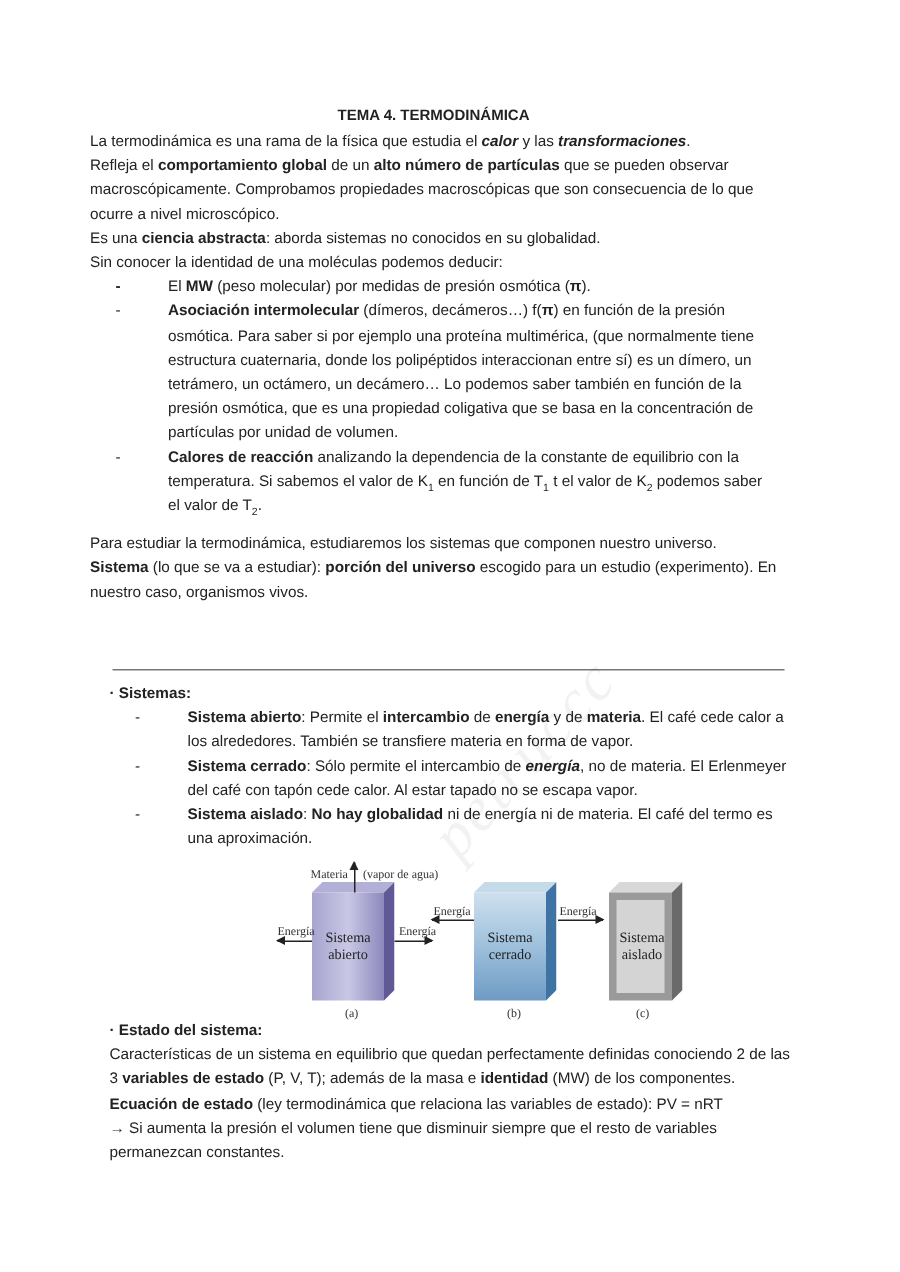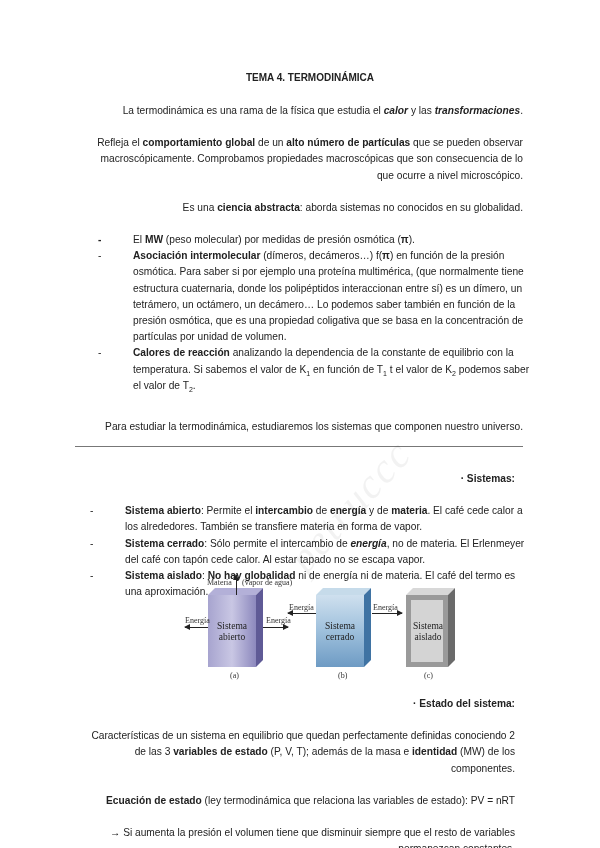--- a/index.html
+++ b/index.html
@@ -3,23 +3,23 @@
   <meta charset="utf-8">
   <style>
     html, body { margin: 0; padding: 0; background: #ffffff; }
     body {
       width: 600px; height: 848px; position: relative; overflow: hidden;
       font-family: "Liberation Sans", sans-serif;
       color: #222222;
       font-size: 10.2px;
       line-height: 16.2px;
     }
-    .page { position: absolute; left: 81px; top: 70px; width: 458px; }
+    .page { position: absolute; left: 60px; top: 70px; width: 458px; }
     .title { text-align: center; font-weight: bold; font-size: 10px; margin: 0; height: 17px; padding-top: 0; }
-    p { margin: 16px; text-align: right; }
+    p { margin: 0; }
     b { font-weight: bold; }
     i { font-style: italic; }
     ul.dash { list-style: none; margin: 0; padding: 0; }
     ul.dash li { position: relative; padding-left: 52px; }
     ul.dash li .bullet { position: absolute; left: 17px; top: 0; }
     .gap { height: 9px; }
     .rule { position: absolute; left: 75px; top: 446px; width: 448px; height: 0; border-top: 1px solid #777; }
     .sec2 { position: absolute; left: 73px; top: 455px; width: 458px; }
     .sec3 { position: absolute; left: 73px; top: 680px; width: 458px; }
     sub { font-size: 7px; line-height: 0; }
@@ -38,30 +38,32 @@
 
 <div class="page">
   <p class="title">TEMA 4. TERMODINÁMICA</p>
 
   <p><span>La termodinámica es una rama de la física que estudia el </span><b><i>calor</i></b><span> y las </span><b><i>transformaciones</i></b><span>.</span></p>
 
   <p><span>Refleja el </span><b>comportamiento global</b><span> de un </span><b>alto número de partículas</b><span> que se pueden observar macroscópicamente. Comprobamos propiedades macroscópicas que son consecuencia de lo que ocurre a nivel microscópico.</span></p>
 
   <p><span>Es una </span><b>ciencia abstracta</b><span>: aborda sistemas no conocidos en su globalidad.</span></p>
 
+  <p>Sin conocer la identidad de una moléculas podemos deducir:</p>
 
   <ul class="dash">
     <li><span class="bullet" style="font-weight:bold">-</span><span>El </span><b>MW</b><span> (peso molecular) por medidas de presión osmótica (</span><b>π</b><span>).</span></li>
     <li><span class="bullet">-</span><b>Asociación intermolecular</b><span> (dímeros, decámeros…) f(</span><b>π</b><span>) en función de la presión osmótica. Para saber si por ejemplo una proteína multimérica, (que normalmente tiene estructura cuaternaria, donde los polipéptidos interaccionan entre sí) es un dímero, un tetrámero, un octámero, un decámero… Lo podemos saber también en función de la presión osmótica, que es una propiedad coligativa que se basa en la concentración de partículas por unidad de volumen.</span></li>
     <li><span class="bullet">-</span><b>Calores de reacción</b><span> analizando la dependencia de la constante de equilibrio con la temperatura. Si sabemos el valor de K</span><sub>1</sub><span> en función de T</span><sub>1</sub><span> t el valor de K</span><sub>2</sub><span> podemos saber el valor de T</span><sub>2</sub><span>.</span></li>
   </ul>
 
   <div class="gap"></div>
 
   <p>Para estudiar la termodinámica, estudiaremos los sistemas que componen nuestro universo.</p>
+  <p><b>Sistema</b><span> (lo que se va a estudiar): </span><b>porción del universo</b><span> escogido para un estudio (experimento). En nuestro caso, organismos vivos.</span></p>
 </div>
 
 <div class="rule"></div>
 
 <div class="sec2">
   <p><b>· Sistemas:</b></p>
   <ul class="dash">
     <li><span class="bullet">-</span><b>Sistema abierto</b><span>: Permite el </span><b>intercambio</b><span> de </span><b>energía</b><span> y de </span><b>materia</b><span>. El café cede calor a los alrededores. También se transfiere materia en forma de vapor.</span></li>
     <li><span class="bullet">-</span><b>Sistema cerrado</b><span>: Sólo permite el intercambio de </span><b><i>energía</i></b><span>, no de materia. El Erlenmeyer del café con tapón cede calor. Al estar tapado no se escapa vapor.</span></li>
     <li><span class="bullet">-</span><b>Sistema aislado</b><span>: </span><b>No hay globalidad</b><span> ni de energía ni de materia. El café del termo es una aproximación.</span></li>

